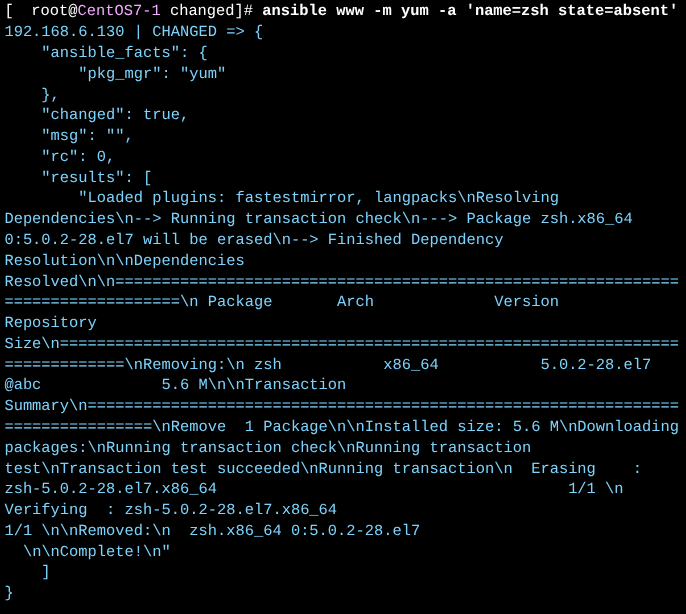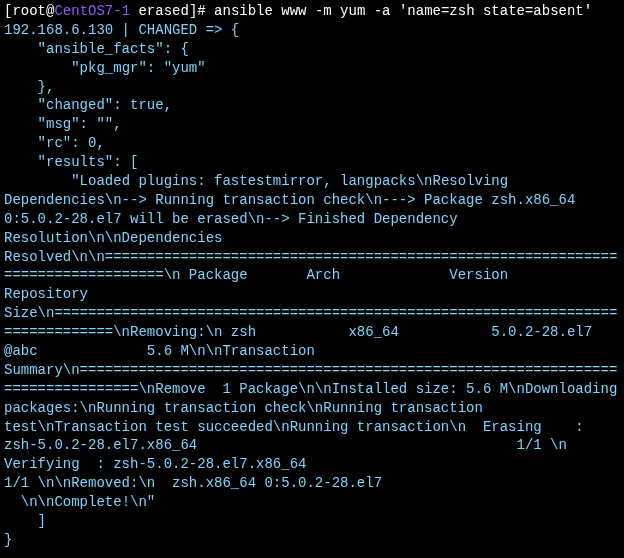--- a/index.html
+++ b/index.html
@@ -16,42 +16,44 @@
       width: 624px;
       color: #cccc00;
       white-space: pre-wrap;
       word-wrap: break-word;
     }
     .prompt-open {
       color: #ffffff;
     }
     .prompt-user {
       color: #ffffff;
+      margin-left: 16px;
     }
     .prompt-at {
       color: #ffffff;
     }
     .prompt-host {
-      color: #8b5cf6;
+      color: #f0abfc;
     }
     .prompt-cwd {
       color: #ffffff;
     }
     .prompt-close {
       color: #ffffff;
     }
     .command {
       color: #ffffff;
+      font-weight: bold;
     }
     .output {
       color: #7dd3fc;
     }
   </style>
 </head>
-<body><span class="prompt-open">[</span><span class="prompt-user">root</span><span class="prompt-at">@</span><span class="prompt-host">CentOS7-1</span> <span class="prompt-cwd">erased</span><span class="prompt-close">]# </span><span class="command">ansible www -m yum -a 'name=zsh state=absent'</span>
+<body><span class="prompt-open">[</span><span class="prompt-user">root</span><span class="prompt-at">@</span><span class="prompt-host">CentOS7-1</span> <span class="prompt-cwd">changed</span><span class="prompt-close">]# </span><span class="command">ansible www -m yum -a 'name=zsh state=absent'</span>
 <span class="output">192.168.6.130 | CHANGED =&gt; {</span>
 <span class="output">    "ansible_facts": {</span>
 <span class="output">        "pkg_mgr": "yum"</span>
 <span class="output">    },</span>
 <span class="output">    "changed": true,</span>
 <span class="output">    "msg": "",</span>
 <span class="output">    "rc": 0,</span>
 <span class="output">    "results": [</span>
 <span class="output">        "Loaded plugins: fastestmirror, langpacks\nResolving Dependencies\n--&gt; Running transaction check\n---&gt; Package zsh.x86_64 0:5.0.2-28.el7 will be erased\n--&gt; Finished Dependency Resolution\n\nDependencies Resolved\n\n================================================================================\n Package       Arch             Version                 Repository        Size\n================================================================================\nRemoving:\n zsh           x86_64           5.0.2-28.el7            @abc             5.6 M\n\nTransaction Summary\n================================================================================\nRemove  1 Package\n\nInstalled size: 5.6 M\nDownloading packages:\nRunning transaction check\nRunning transaction test\nTransaction test succeeded\nRunning transaction\n  Erasing    : zsh-5.0.2-28.el7.x86_64                                      1/1 \n  Verifying  : zsh-5.0.2-28.el7.x86_64                                      1/1 \n\nRemoved:\n  zsh.x86_64 0:5.0.2-28.el7                                                     </span>
 <span class="output">  \n\nComplete!\n"</span>

